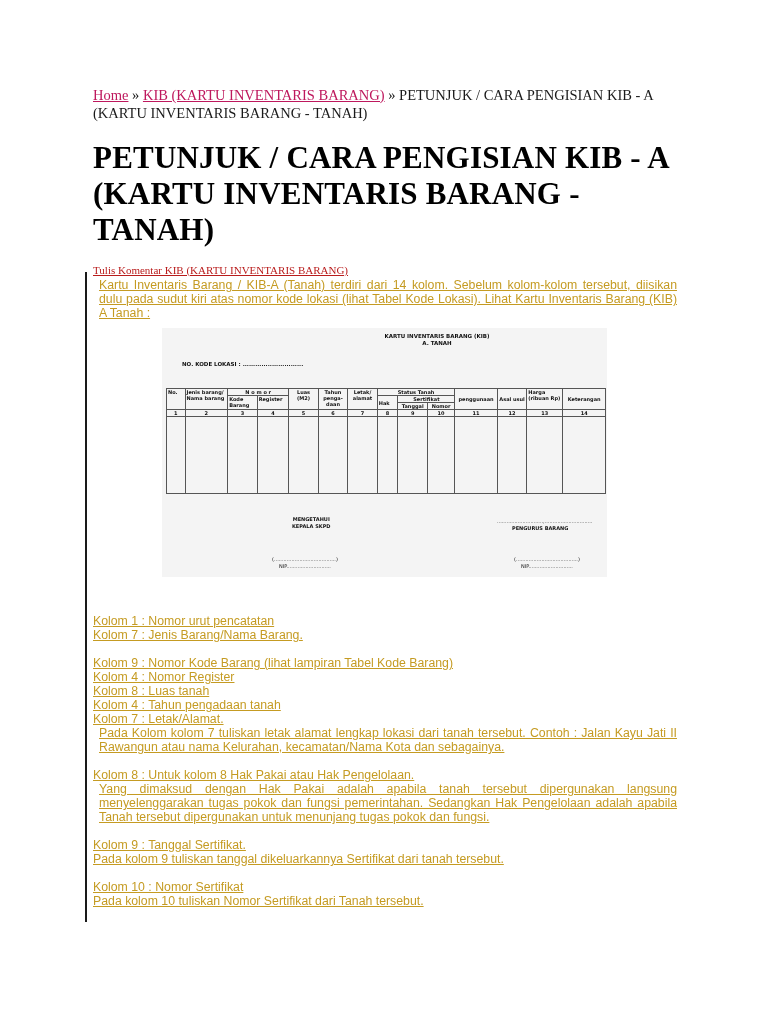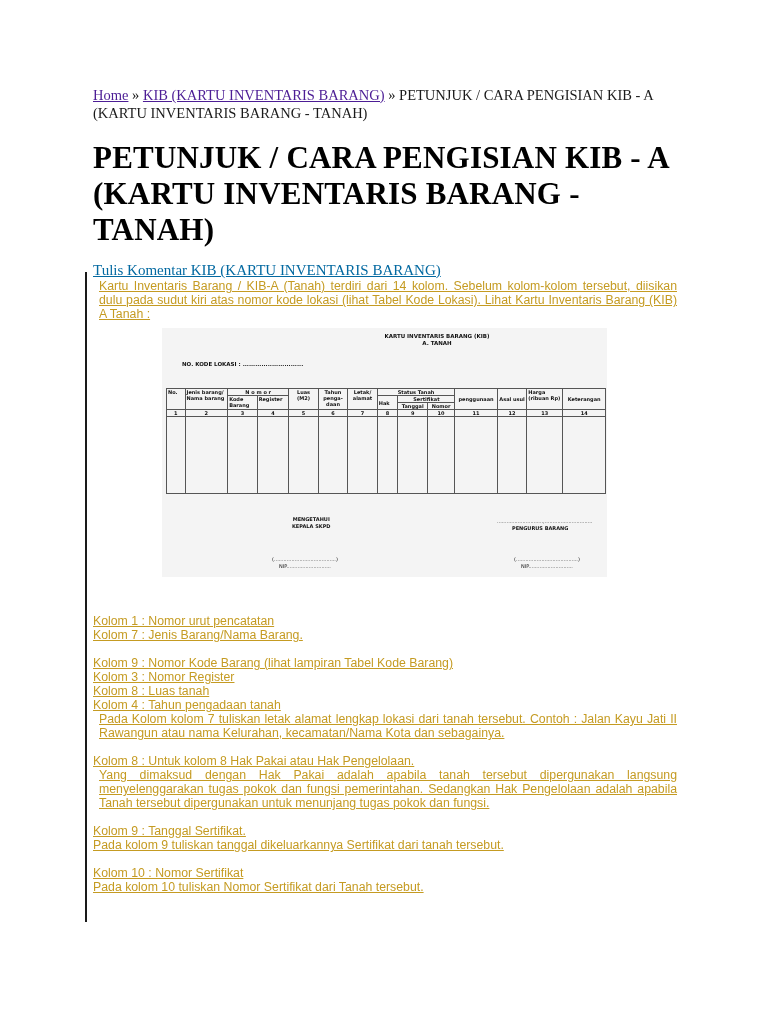--- a/index.html
+++ b/index.html
@@ -3,31 +3,31 @@
   <meta charset="utf-8">
   <style>
     html, body { margin: 0; padding: 0; background: #ffffff; }
     body { width: 768px; height: 1024px; position: relative; overflow: hidden; }
     .page { position: absolute; left: 93px; top: 86px; width: 584px; }
 
     .breadcrumb {
       font-family: "Liberation Serif", serif;
       font-size: 14.5px; line-height: 18px; color: #1a1a1a;
     }
-    .breadcrumb a { color: #4c1d95; }
+    .breadcrumb a { color: #be185d; }
 
     .title {
       font-family: "Liberation Serif", serif;
       font-weight: bold; font-size: 31px; line-height: 36px;
       color: #000; margin: 18px 0 0 0; letter-spacing: 0.2px;
     }
 
     .comment-link {
       font-family: "Liberation Serif", serif;
-      font-size: 15px; line-height: 16px; color: #0369a1;
+      font-size: 11px; line-height: 16px; color: #b91c1c;
       text-decoration: underline; display: inline-block; margin-top: 14px;
     }
 
     .gold {
       font-family: "Liberation Sans", sans-serif;
       font-size: 12.3px; line-height: 14px; color: #c59b22;
     }
     .gold span.u { text-decoration: underline; }
     .para { text-align: justify; margin-left: 6px; }
 
@@ -162,23 +162,24 @@
   </div>
 </div>
 
 <div class="blocks gold">
   <div class="blk">
     <div><span class="u">Kolom 1 : Nomor urut pencatatan</span></div>
     <div><span class="u">Kolom 7 : Jenis Barang/Nama Barang.</span></div>
   </div>
   <div class="blk">
     <div><span class="u">Kolom 9 : Nomor Kode Barang (lihat lampiran Tabel Kode Barang)</span></div>
-    <div><span class="u">Kolom 3 : Nomor Register</span></div>
+    <div><span class="u">Kolom 4 : Nomor Register</span></div>
     <div><span class="u">Kolom 8 : Luas tanah</span></div>
     <div><span class="u">Kolom 4 : Tahun pengadaan tanah</span></div>
+    <div><span class="u">Kolom 7 : Letak/Alamat.</span></div>
     <div class="para"><span class="u">Pada Kolom kolom 7 tuliskan letak alamat lengkap lokasi dari tanah tersebut. Contoh : Jalan Kayu Jati II Rawangun  atau nama Kelurahan, kecamatan/Nama Kota dan sebagainya.</span></div>
   </div>
   <div class="blk">
     <div><span class="u">Kolom 8 : Untuk kolom 8 Hak  Pakai  atau  Hak Pengelolaan.</span></div>
     <div class="para"><span class="u">Yang dimaksud dengan Hak Pakai adalah apabila tanah tersebut dipergunakan langsung menyelenggarakan tugas pokok dan fungsi pemerintahan. Sedangkan Hak Pengelolaan adalah apabila Tanah tersebut dipergunakan untuk menunjang tugas pokok dan fungsi.</span></div>
   </div>
   <div class="blk">
     <div><span class="u">Kolom 9 : Tanggal Sertifikat.</span></div>
     <div><span class="u">Pada kolom 9 tuliskan tanggal dikeluarkannya Sertifikat dari tanah  tersebut.</span></div>
   </div>

